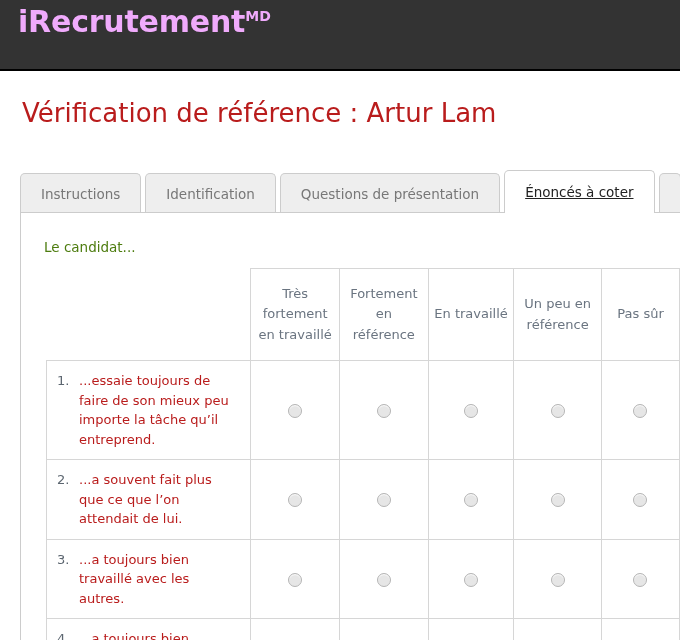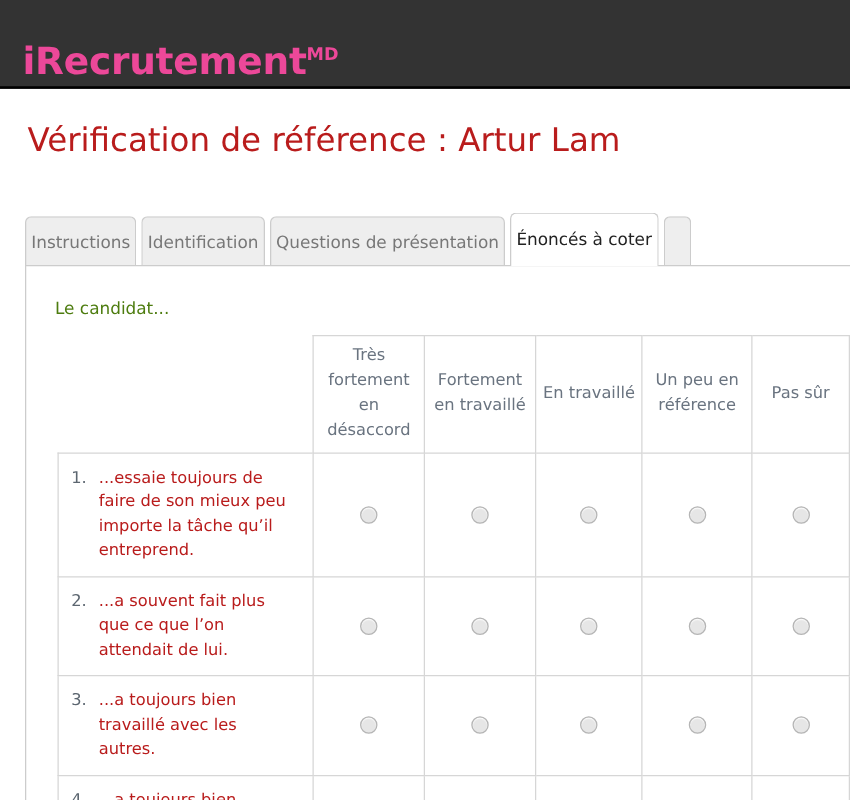--- a/index.html
+++ b/index.html
@@ -22,22 +22,22 @@
     top: 0;
     width: 680px;
     height: 71px;
     background: #333333;
     border-bottom: 2px solid #000000;
     box-sizing: border-box;
   }
   .brand {
     position: absolute;
     left: 18px;
-    top: 32px;
-    color: #ec4899;
+    top: 4px;
+    color: #f0abfc;
     font-size: 30px;
     font-weight: bold;
     letter-spacing: -0.2px;
     white-space: nowrap;
   }
   .brand-sup {
     font-size: 14px;
     vertical-align: super;
     font-weight: bold;
     letter-spacing: 0;
@@ -61,40 +61,41 @@
     left: 20px;
     top: 170px;
     height: 42px;
     white-space: nowrap;
     font-size: 0;
   }
   .tab {
     display: inline-block;
     height: 40px;
     line-height: 40px;
-    padding: 0 4px;
+    padding: 0 20px;
     margin-right: 4px;
     font-size: 13.5px;
     color: #777777;
     background: #eeeeee;
     border: 1px solid #cccccc;
     border-bottom: none;
     border-radius: 5px 5px 0 0;
     box-sizing: border-box;
     vertical-align: bottom;
     white-space: nowrap;
   }
   .tab.active {
     background: #ffffff;
     color: #222222;
     height: 43px;
     line-height: 42px;
     border-color: #cccccc;
     position: relative;
     z-index: 4;
+    text-decoration: underline;
   }
   .tab.partial {
     width: 22px;
     padding: 0;
     overflow: hidden;
   }
 
   
   .content-panel {
     position: absolute;
@@ -203,22 +204,22 @@
 </div>
 
 <div class="content-panel"></div>
 
 <div class="panel-intro">Le candidat...</div>
 
 <table class="grid">
   <thead>
     <tr>
       <th class="corner-head"></th>
-      <th class="scale-head">Très fortement en désaccord</th>
-      <th class="scale-head">Fortement en travaillé</th>
+      <th class="scale-head">Très fortement en travaillé</th>
+      <th class="scale-head">Fortement en référence</th>
       <th class="scale-head">En travaillé</th>
       <th class="scale-head">Un peu en référence</th>
       <th class="scale-head">Pas sûr</th>
     </tr>
   </thead>
   <tbody>
 
     <tr>
       <td class="stmt">
         <div class="stmt-inner">

